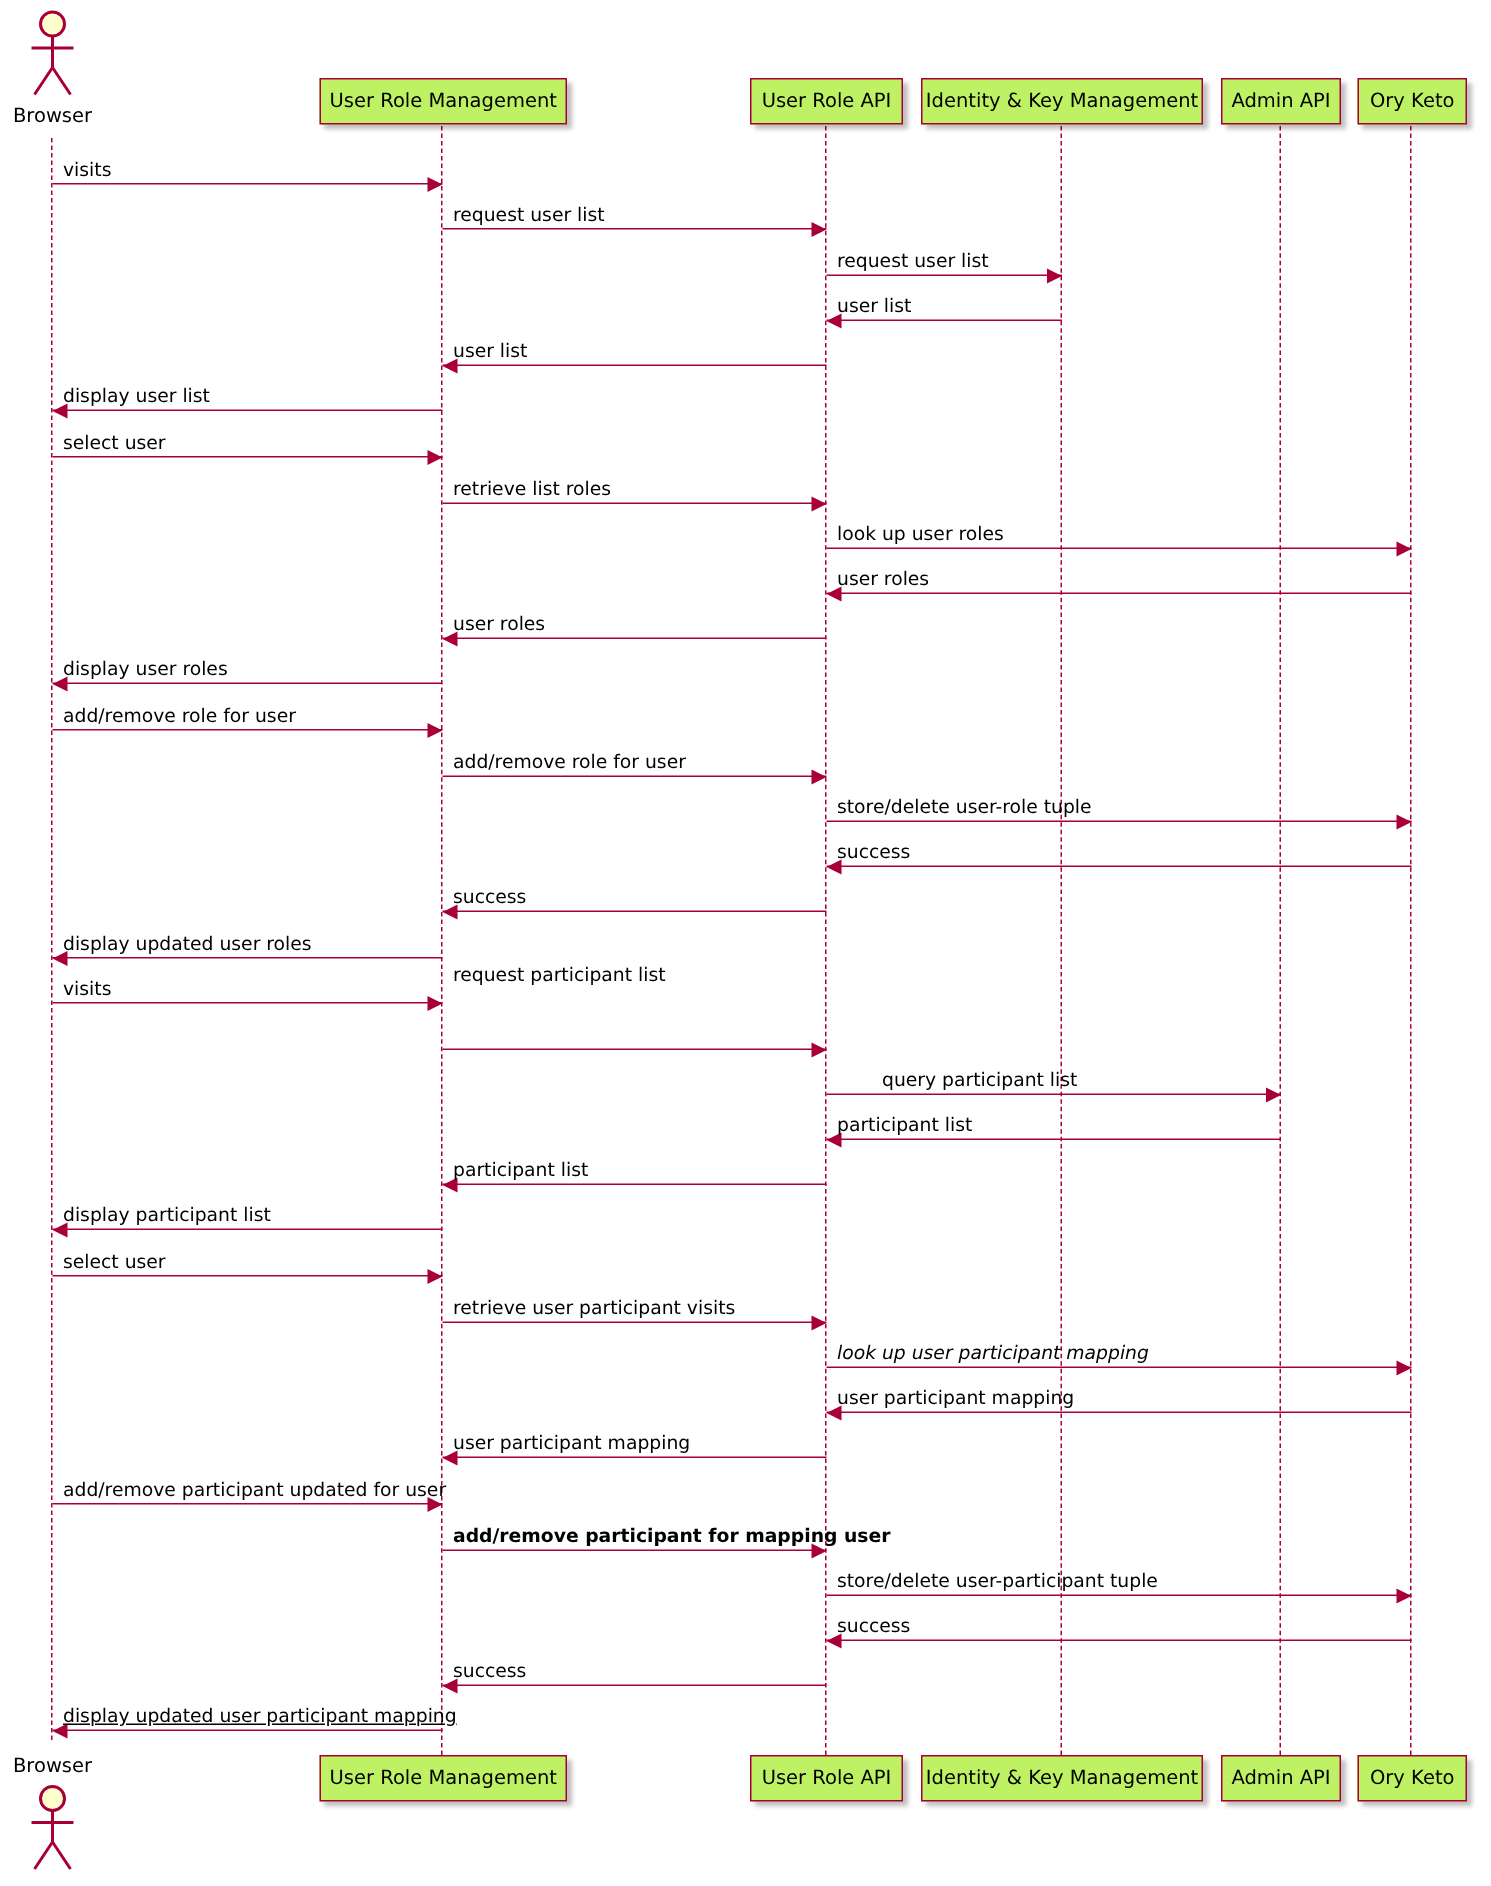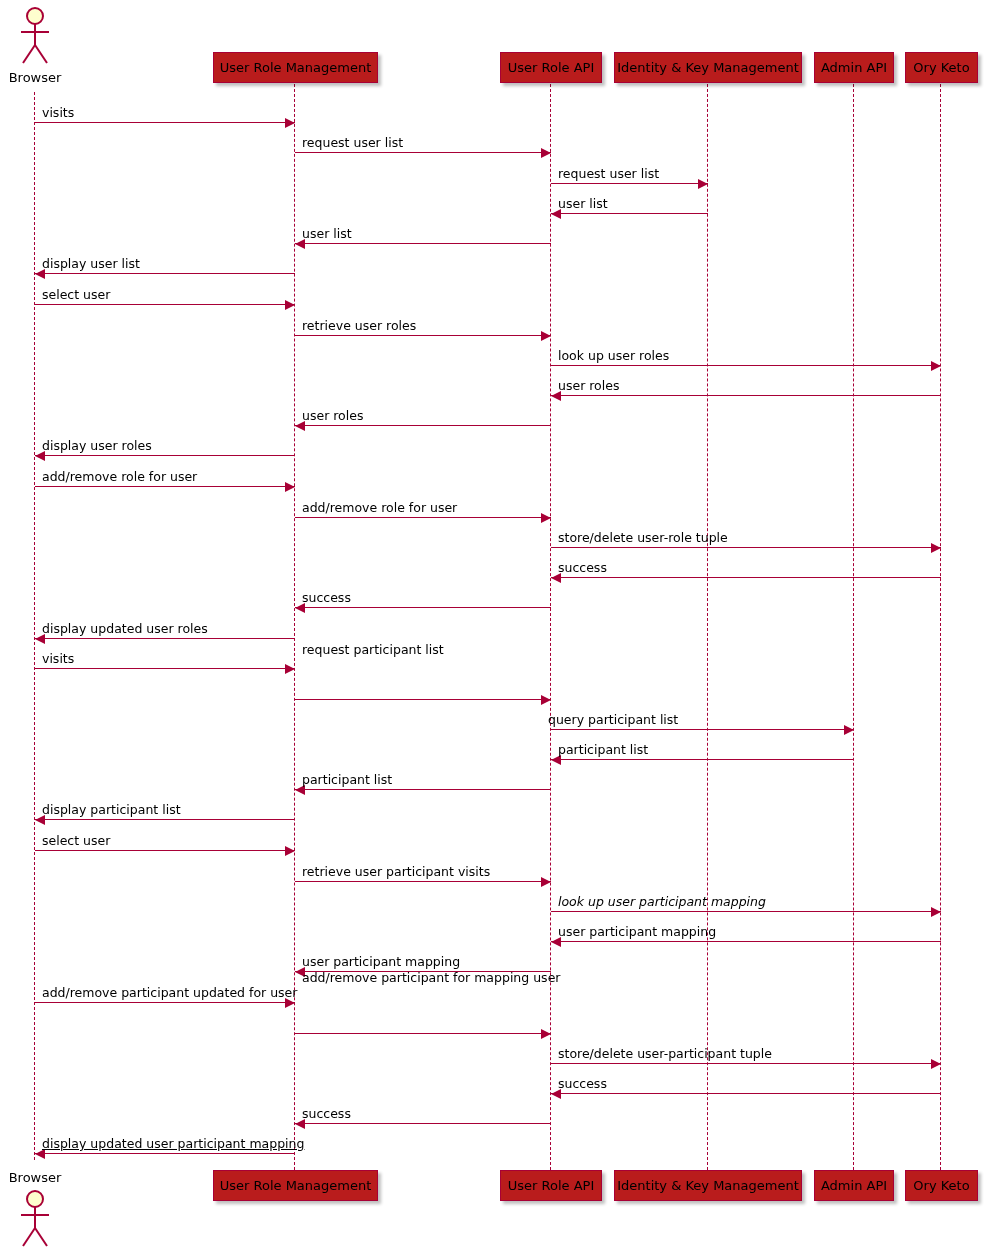--- a/index.html
+++ b/index.html
@@ -16,21 +16,21 @@
     width: 994px;
     height: 1257px;
     background: #FFFFFF;
     overflow: hidden;
   }
 
   
   .pbox {
     position: absolute;
     box-sizing: border-box;
-    background: #b91c1c;
+    background: #bef264;
     border: 1.5px solid #A80036;
     color: #000000;
     font-size: 13px;
     line-height: 1;
     white-space: nowrap;
     display: flex;
     align-items: center;
     justify-content: center;
     padding: 0 9px;
     height: 31px;
@@ -133,21 +133,21 @@
     <div class="msg-head left" style="top: 238.5px; left: 295px;"></div>
     <div class="msg-label" style="left: 302px; top: 228px;">user list</div>
     <div class="msg-line" style="left: 35px; width: 260px; top: 273px;"></div>
     <div class="msg-head left" style="top: 268.5px; left: 35px;"></div>
     <div class="msg-label" style="left: 42px; top: 258px;">display user list</div>
     <div class="msg-line" style="left: 35px; width: 260px; top: 304px;"></div>
     <div class="msg-head right" style="top: 299.5px; left: 285px;"></div>
     <div class="msg-label" style="left: 42px; top: 289px;">select user</div>
     <div class="msg-line" style="left: 295px; width: 256px; top: 335px;"></div>
     <div class="msg-head right" style="top: 330.5px; left: 541px;"></div>
-    <div class="msg-label" style="left: 302px; top: 320px;">retrieve user roles</div>
+    <div class="msg-label" style="left: 302px; top: 320px;">retrieve list roles</div>
     <div class="msg-line" style="left: 551px; width: 390px; top: 365px;"></div>
     <div class="msg-head right" style="top: 360.5px; left: 931px;"></div>
     <div class="msg-label" style="left: 558px; top: 350px;">look up user roles</div>
     <div class="msg-line" style="left: 551px; width: 390px; top: 395px;"></div>
     <div class="msg-head left" style="top: 390.5px; left: 551px;"></div>
     <div class="msg-label" style="left: 558px; top: 380px;">user roles</div>
     <div class="msg-line" style="left: 295px; width: 256px; top: 425px;"></div>
     <div class="msg-head left" style="top: 420.5px; left: 295px;"></div>
     <div class="msg-label" style="left: 302px; top: 410px;">user roles</div>
     <div class="msg-line" style="left: 35px; width: 260px; top: 455px;"></div>
@@ -172,21 +172,21 @@
     <div class="msg-head left" style="top: 633.5px; left: 35px;"></div>
     <div class="msg-label" style="left: 42px; top: 623px;">display updated user roles</div>
     <div class="msg-line" style="left: 35px; width: 260px; top: 668px;"></div>
     <div class="msg-head right" style="top: 663.5px; left: 285px;"></div>
     <div class="msg-label" style="left: 42px; top: 653px;">visits</div>
     <div class="msg-line" style="left: 295px; width: 256px; top: 699px;"></div>
     <div class="msg-head right" style="top: 694.5px; left: 541px;"></div>
     <div class="msg-label" style="left: 302px; top: 644px;">request participant list</div>
     <div class="msg-line" style="left: 551px; width: 303px; top: 729px;"></div>
     <div class="msg-head right" style="top: 724.5px; left: 844px;"></div>
-    <div class="msg-label" style="left: 548px; top: 714px;">query participant list</div>
+    <div class="msg-label" style="left: 588px; top: 714px;">query participant list</div>
     <div class="msg-line" style="left: 551px; width: 303px; top: 759px;"></div>
     <div class="msg-head left" style="top: 754.5px; left: 551px;"></div>
     <div class="msg-label" style="left: 558px; top: 744px;">participant list</div>
     <div class="msg-line" style="left: 295px; width: 256px; top: 789px;"></div>
     <div class="msg-head left" style="top: 784.5px; left: 295px;"></div>
     <div class="msg-label" style="left: 302px; top: 774px;">participant list</div>
     <div class="msg-line" style="left: 35px; width: 260px; top: 819px;"></div>
     <div class="msg-head left" style="top: 814.5px; left: 35px;"></div>
     <div class="msg-label" style="left: 42px; top: 804px;">display participant list</div>
     <div class="msg-line" style="left: 35px; width: 260px; top: 850px;"></div>
@@ -202,21 +202,21 @@
     <div class="msg-head left" style="top: 936.5px; left: 551px;"></div>
     <div class="msg-label" style="left: 558px; top: 926px;">user participant mapping</div>
     <div class="msg-line" style="left: 295px; width: 256px; top: 971px;"></div>
     <div class="msg-head left" style="top: 966.5px; left: 295px;"></div>
     <div class="msg-label" style="left: 302px; top: 956px;">user participant mapping</div>
     <div class="msg-line" style="left: 35px; width: 260px; top: 1002px;"></div>
     <div class="msg-head right" style="top: 997.5px; left: 285px;"></div>
     <div class="msg-label" style="left: 42px; top: 987px;">add/remove participant updated for user</div>
     <div class="msg-line" style="left: 295px; width: 256px; top: 1033px;"></div>
     <div class="msg-head right" style="top: 1028.5px; left: 541px;"></div>
-    <div class="msg-label" style="left: 302px; top: 972px;">add/remove participant for mapping user</div>
+    <div class="msg-label" style="left: 302px; top: 1018px; font-weight: bold;">add/remove participant for mapping user</div>
     <div class="msg-line" style="left: 551px; width: 390px; top: 1063px;"></div>
     <div class="msg-head right" style="top: 1058.5px; left: 931px;"></div>
     <div class="msg-label" style="left: 558px; top: 1048px;">store/delete user-participant tuple</div>
     <div class="msg-line" style="left: 551px; width: 390px; top: 1093px;"></div>
     <div class="msg-head left" style="top: 1088.5px; left: 551px;"></div>
     <div class="msg-label" style="left: 558px; top: 1078px;">success</div>
     <div class="msg-line" style="left: 295px; width: 256px; top: 1123px;"></div>
     <div class="msg-head left" style="top: 1118.5px; left: 295px;"></div>
     <div class="msg-label" style="left: 302px; top: 1108px;">success</div>
     <div class="msg-line" style="left: 35px; width: 260px; top: 1153px;"></div>

